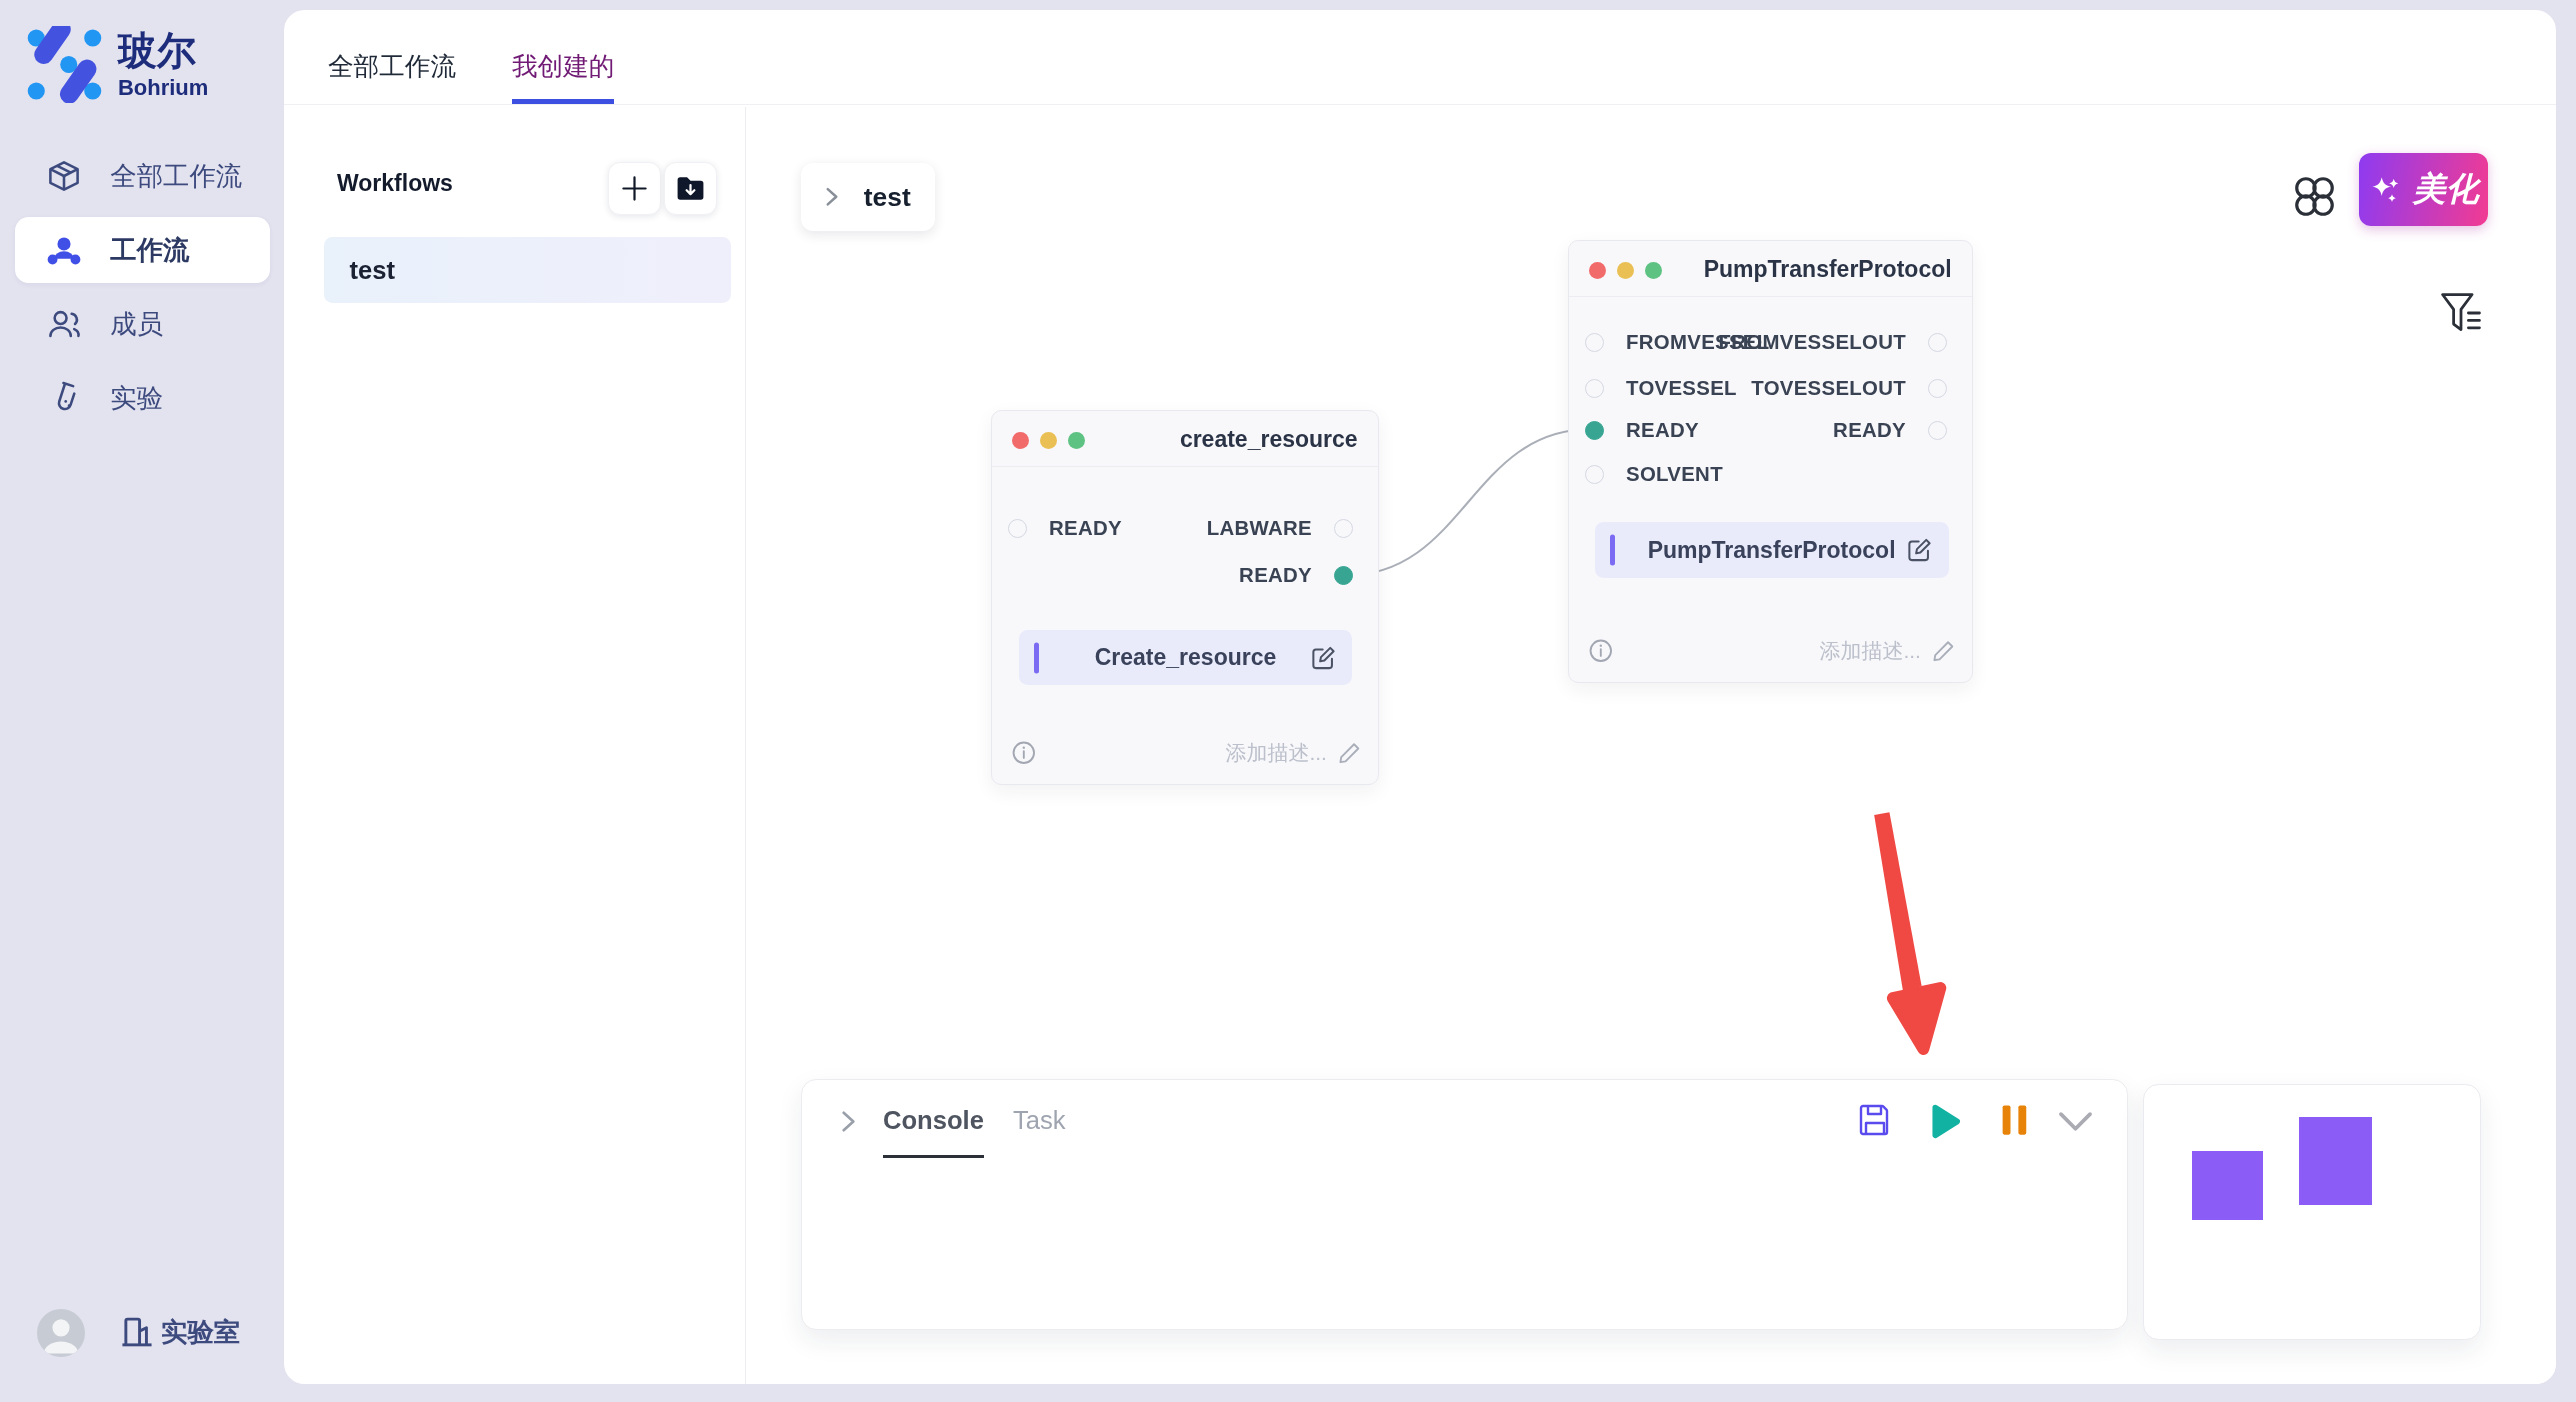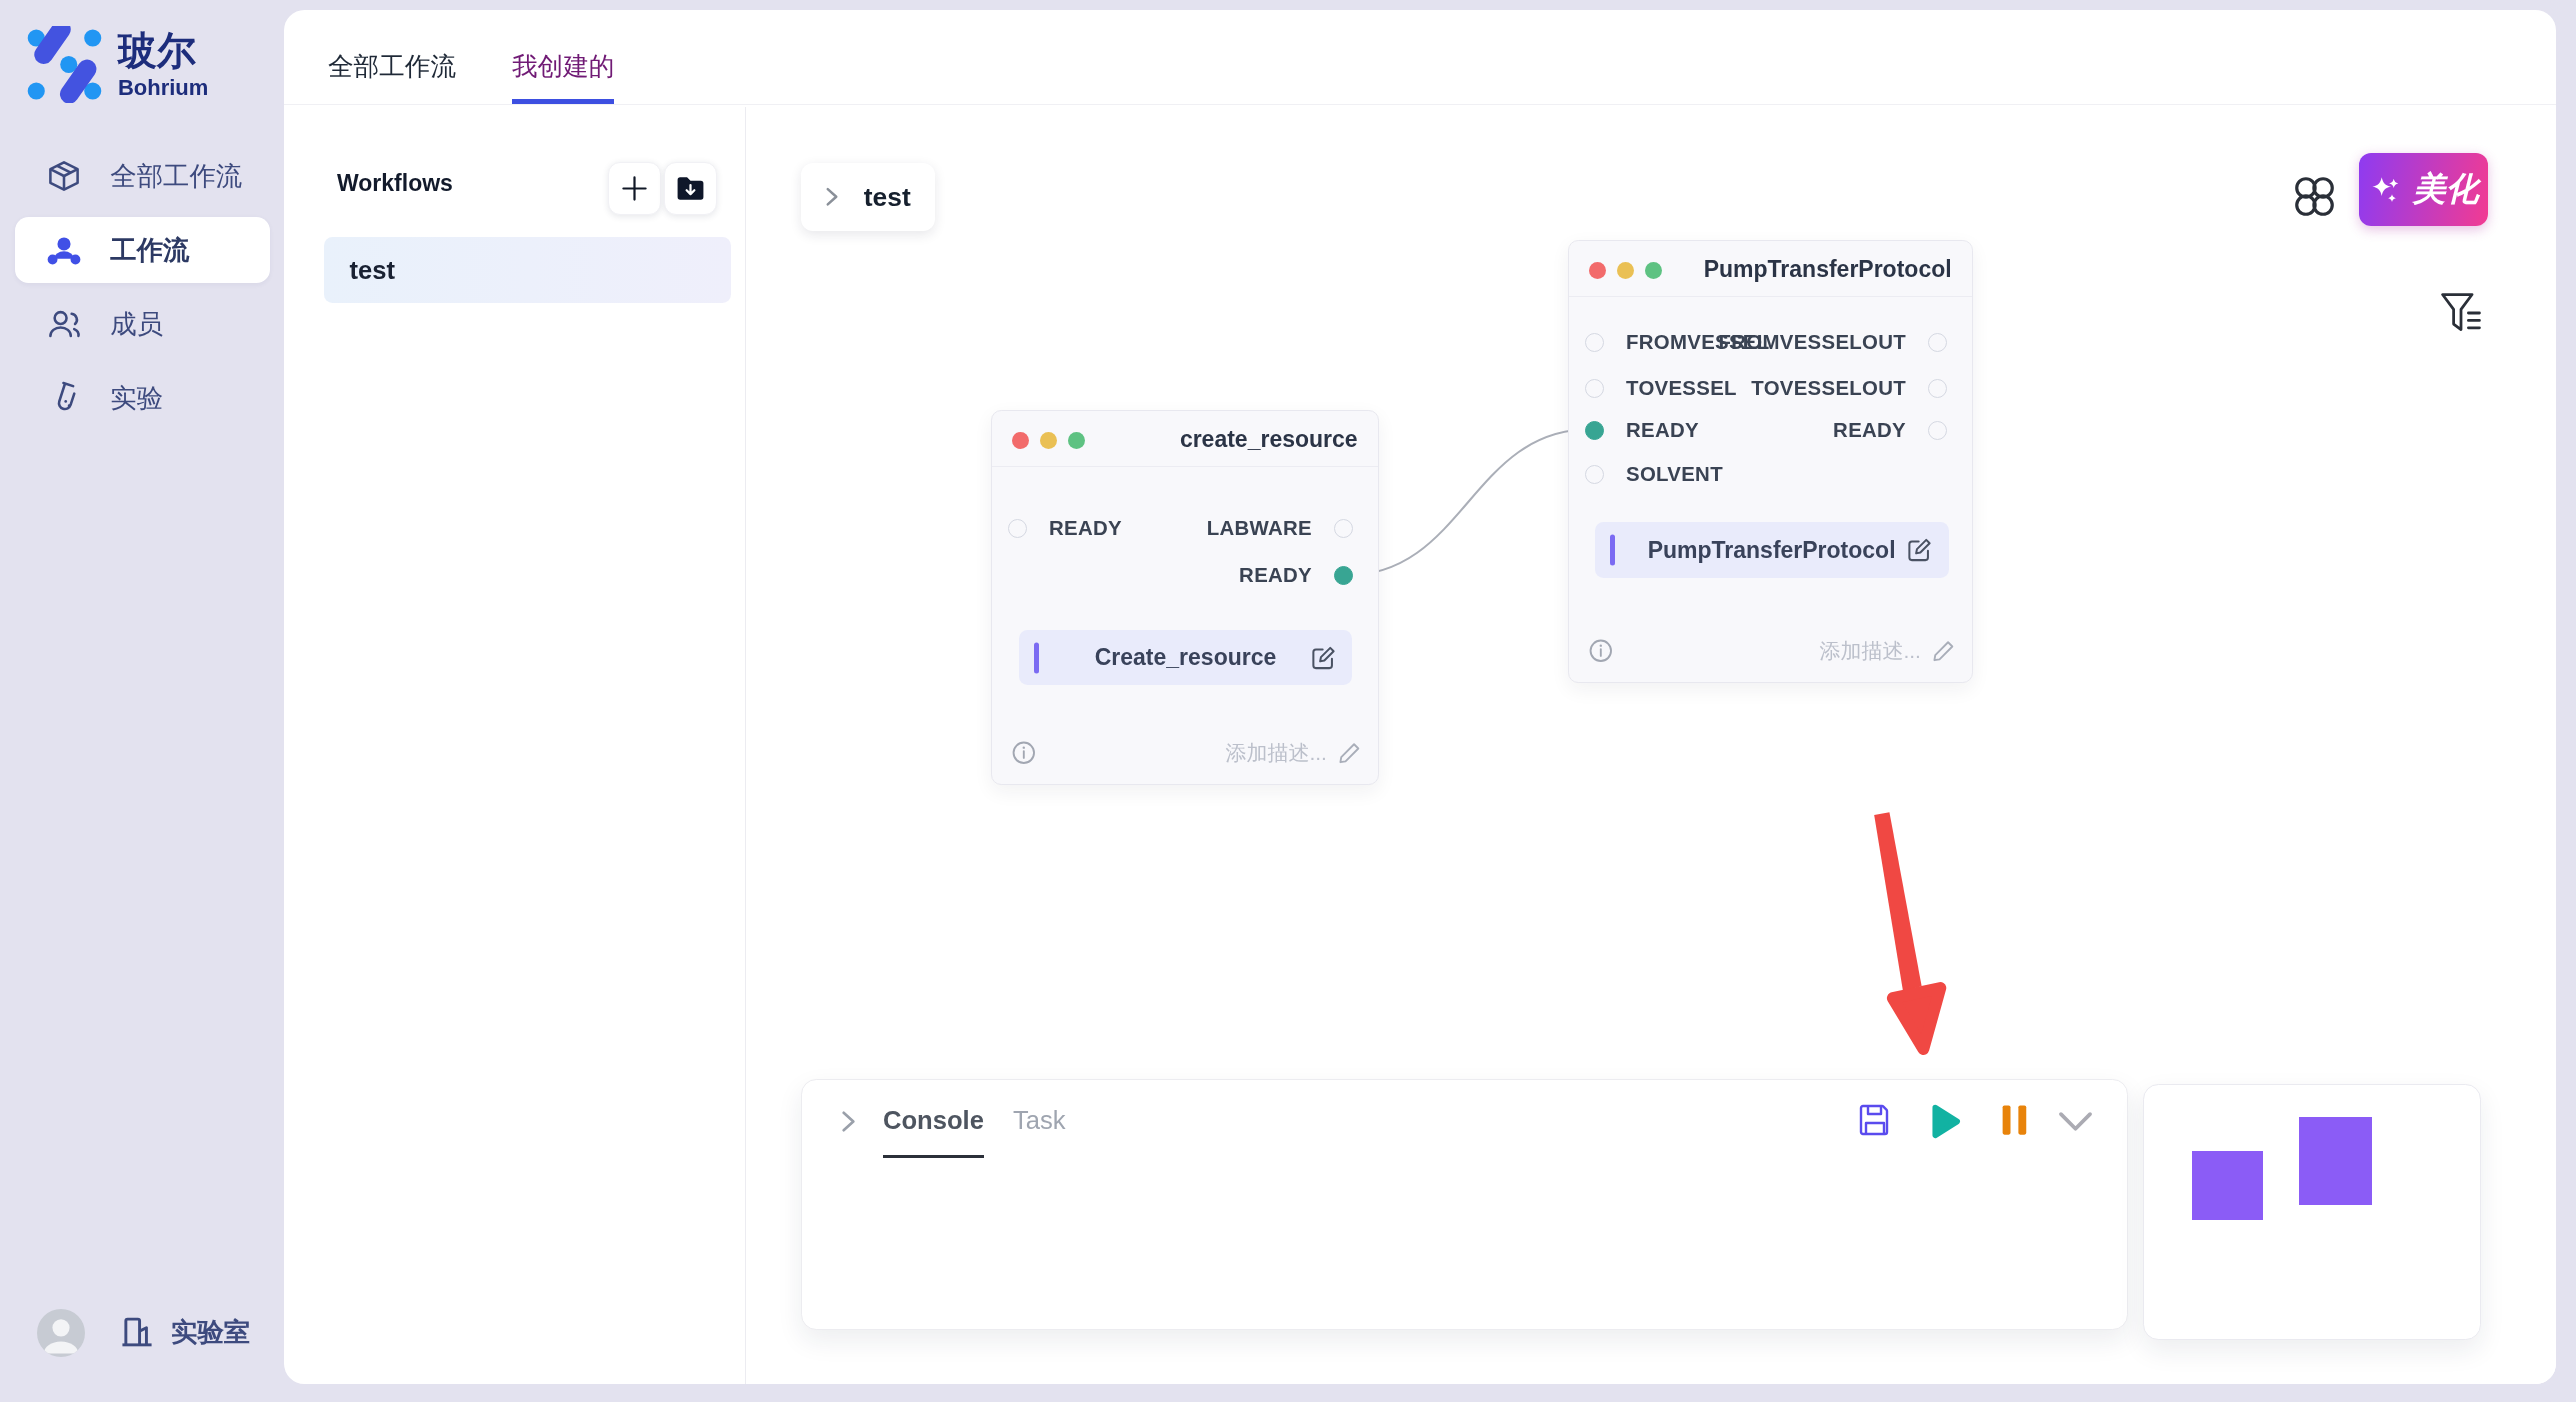--- a/index.html
+++ b/index.html
@@ -16,21 +16,21 @@
   #brand-sub { font-size:22px; font-weight:700; color:#1D2D7C; line-height:25.6px; }
   .nav-item { position:absolute; left:15.3px; width:255px; height:66px; display:flex; align-items:center; cursor:pointer; }
   .nav-item .nav-icon { position:absolute; left:31px; width:36px; height:36px; display:flex; align-items:center; justify-content:center; }
   .nav-item .nav-label { position:absolute; left:95px; font-size:26.4px; color:#3D4A7E; }
   .nav-item.active { background:#FFFFFF; border-radius:13.6px; box-shadow:0 1.7px 5.1px rgba(40,45,90,0.05); }
   .nav-item.active .nav-label { font-weight:700; color:#2C3963; }
   #sidebar-footer { position:absolute; left:0; bottom:32px; width:284px; height:61px; }
   #avatar { position:absolute; left:37px; top:0; width:48px; height:48px; border-radius:50%; background:#C7CBD3; overflow:hidden; }
   #avatar svg { position:absolute; left:0; top:0; }
   #workspace-row { position:absolute; left:119px; top:5.1px; display:flex; align-items:center; cursor:pointer; }
-  #workspace-label { font-size:26.4px; font-weight:600; color:#3D4A7E; margin-left:16px; }
+  #workspace-label { font-size:26.4px; font-weight:600; color:#3D4A7E; margin-left:6px; }
 
   
   #main { position:absolute; left:284px; top:10.2px; width:2272px; height:1374px; background:#FFFFFF; border-radius:20.4px; overflow:hidden; }
 
   #tabbar { position:absolute; left:0; top:0; width:100%; height:95px; border-bottom:1.7px solid #F0F0F4; display:flex; align-items:flex-end; padding-left:44px; }
   .htab { font-size:25.6px; color:#1F2937; padding-bottom:15.3px; margin-right:56px; cursor:pointer; border-bottom:5.1px solid transparent; }
   .htab.active { font-weight:400; color:#701a75; border-bottom-color:#3D4FE1; }
 
   #wf-panel { position:absolute; left:0; top:97px; width:462px; height:1277px; border-right:1.7px solid #ECECF1; }
   #wf-title { position:absolute; left:53px; top:63px; font-size:23px; font-weight:800; color:#121A2B; }

